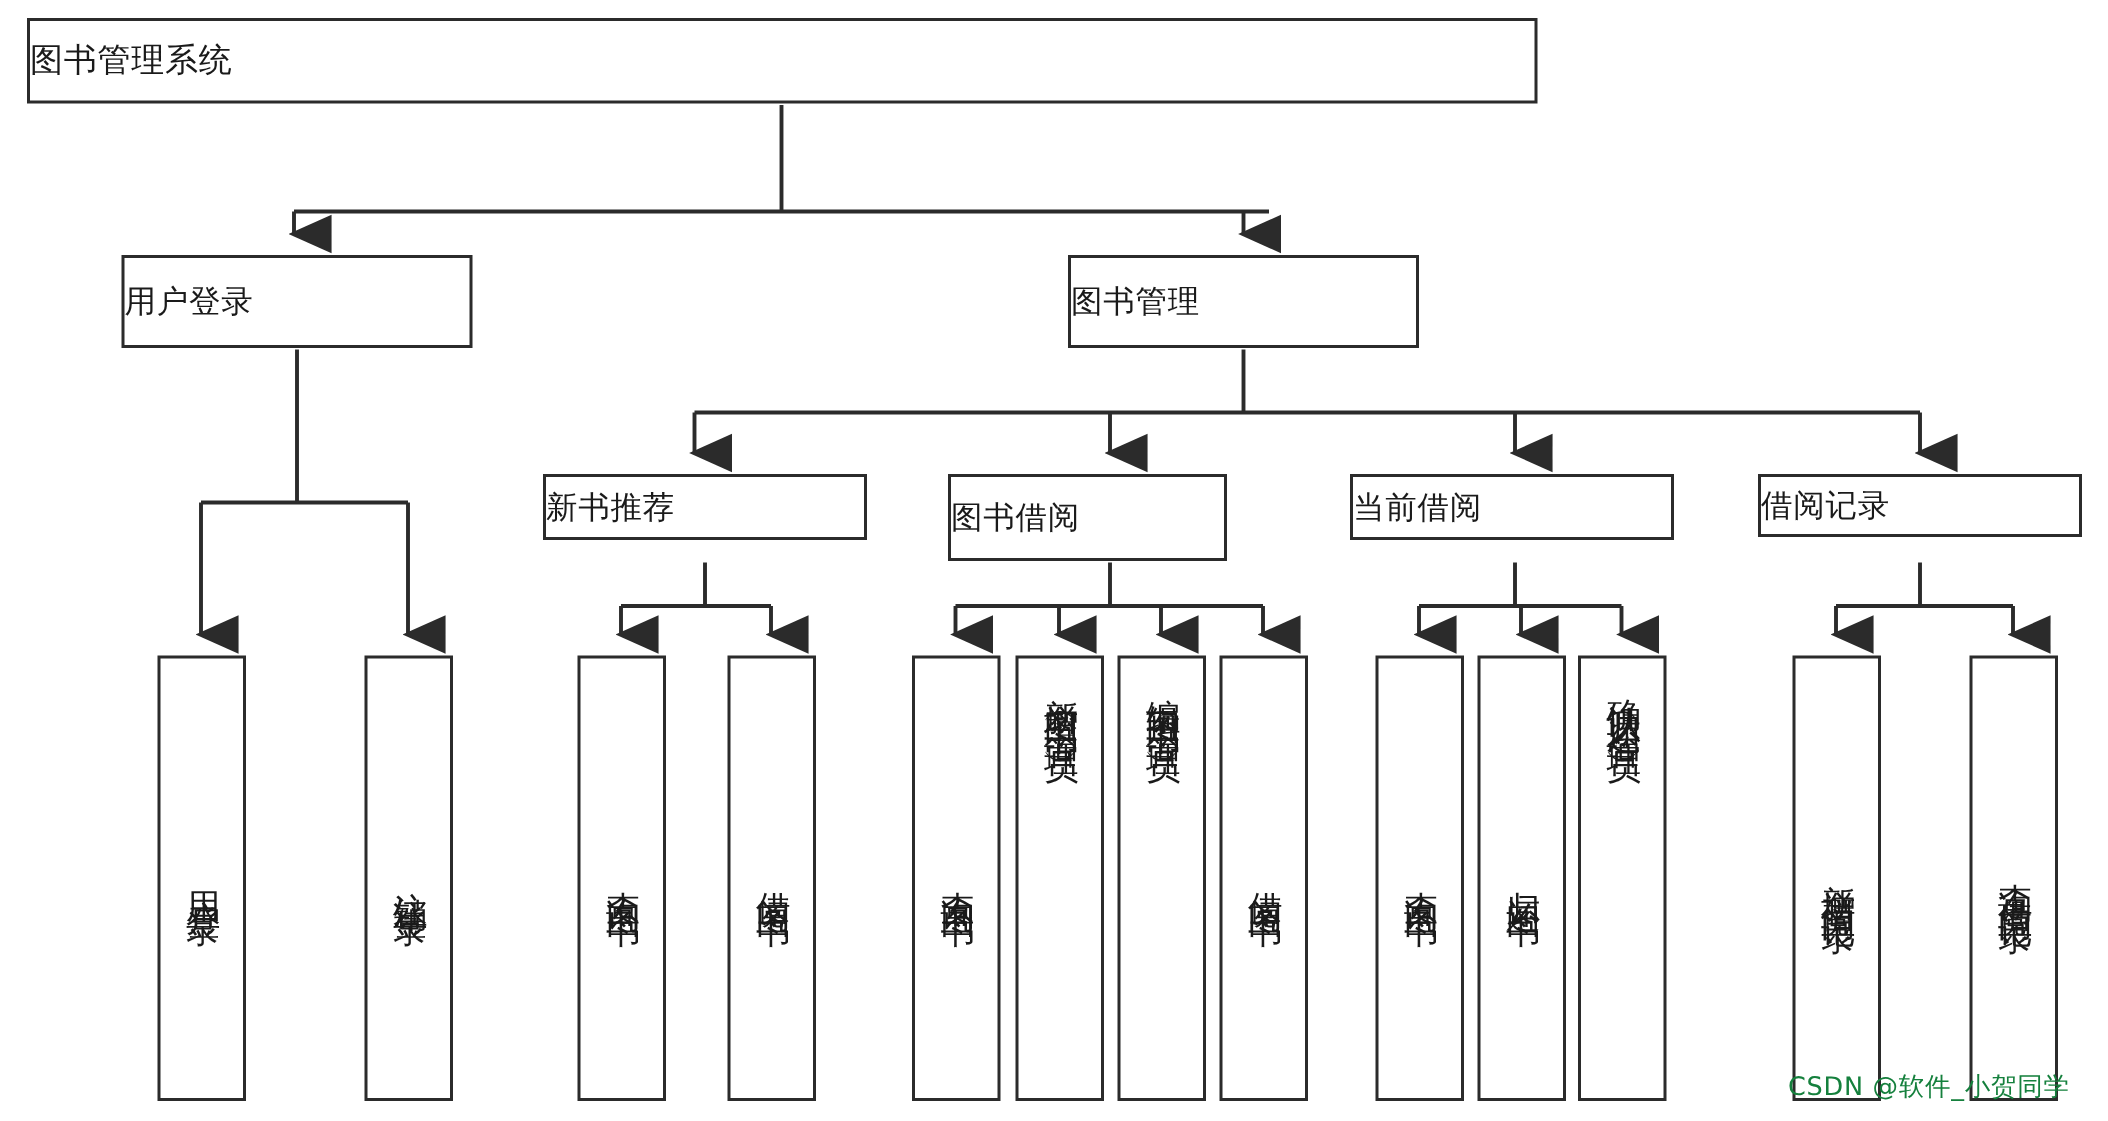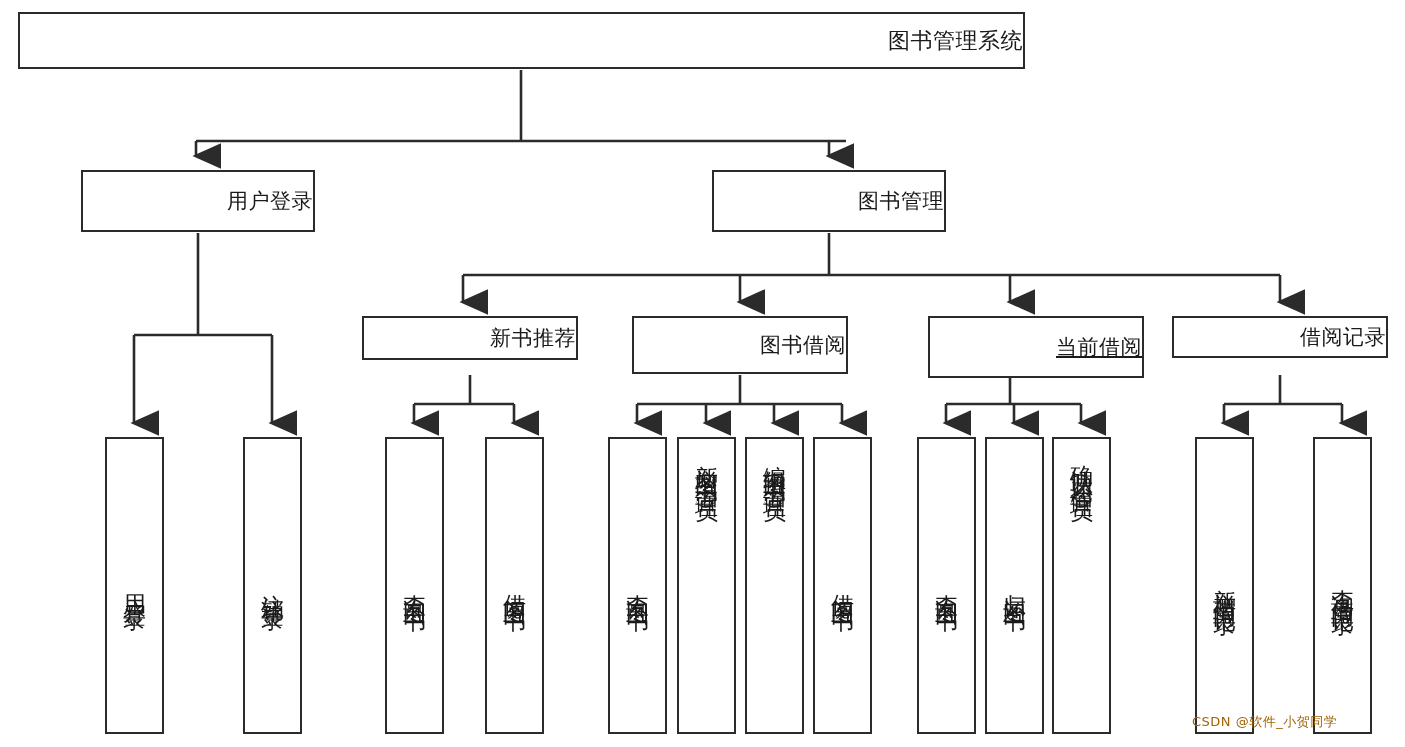--- a/index.html
+++ b/index.html
@@ -26,21 +26,21 @@
     height: 747px;
     pointer-events: none;
   }
   .node {
     position: absolute;
     box-sizing: border-box;
     background: #ffffff;
     border: 2.5px solid #2b2b2b;
     display: flex;
     align-items: center;
-    justify-content: flex-end;
+    justify-content: flex-start;
     color: #1a1a1a;
     z-index: 2;
   }
   .node-label {
     display: block;
     text-align: center;
     line-height: 1.18;
     color: #1a1a1a;
   }
   
@@ -66,22 +66,22 @@
     white-space: nowrap;
   }
   .node.v.center {
     align-items: center;
     padding-top: 0;
   }
   .watermark {
     position: absolute;
     left: 1192px;
     top: 713px;
-    font-size: 13px;
-    color: #a16207;
+    font-size: 17px;
+    color: #15803d;
     letter-spacing: 0.5px;
     white-space: nowrap;
     z-index: 5;
     font-family: "DejaVu Sans", "Liberation Sans", sans-serif;
   }
 </style>
 </head>
 <body>
 
 <div id="diagram-root">
@@ -137,33 +137,33 @@
   </svg>
 
   <div class="node h" id="node-root" style="left:18px; top:12px; width:1007px; height:57px;">
     <span class="node-label">图书管理系统</span>
   </div>
 
   <div class="node h" style="left:81px; top:170px; width:234px; height:62px;">
     <span class="node-label">用户登录</span>
   </div>
 
-  <div class="node h" style="left:712px; top:170px; width:234px; height:62px;padding-left:43px;">
+  <div class="node h" style="left:712px; top:170px; width:234px; height:62px;">
     <span class="node-label">图书管理</span>
   </div>
 
   <div class="node h" style="left:362px; top:316px; width:216px; height:44px;">
     <span class="node-label">新书推荐</span>
   </div>
 
-  <div class="node h" style="left:632px; top:316px; width:216px; height:58px;">
+  <div class="node h" style="left:632px; top:316px; width:186px; height:58px;">
     <span class="node-label">图书借阅</span>
   </div>
 
-  <div class="node h" style="left:928px; top:316px; width:216px; height:62px;text-decoration:underline;">
+  <div class="node h" style="left:900px; top:316px; width:216px; height:44px;">
     <span class="node-label">当前借阅</span>
   </div>
 
   <div class="node h" style="left:1172px; top:316px; width:216px; height:42px;">
     <span class="node-label">借阅记录</span>
   </div>
 
   <div class="node v center" style="left:105px; top:437px; width:59px; height:297px;">
     <span class="node-label">用户登录</span>
   </div>

